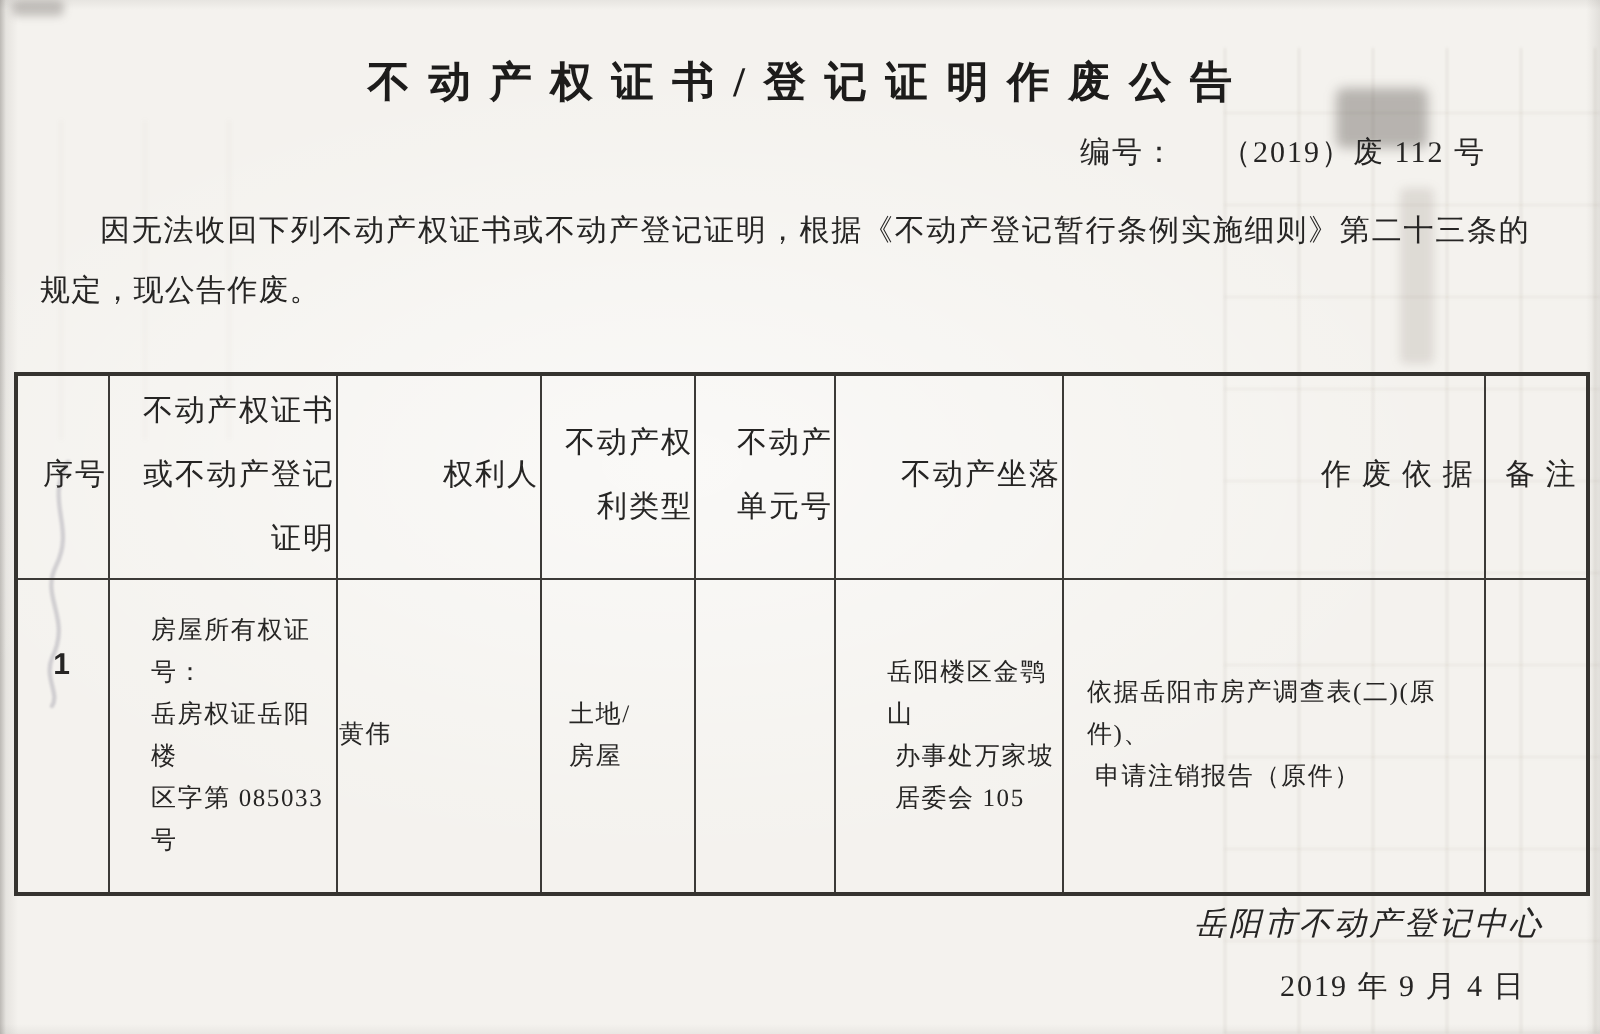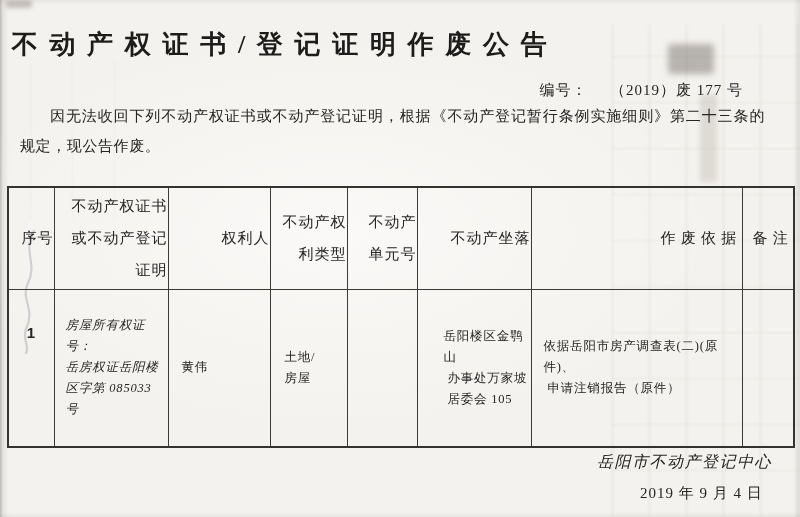--- a/index.html
+++ b/index.html
@@ -48,27 +48,27 @@
   .artifact-corner {
     left: 6px; top: 0px; width: 26px; height: 8px;
     background: rgba(80,74,68,0.30); border-radius: 3px;
     filter: blur(2px);
   }
   .artifact-hand { left: 8px; top: 225px; filter: blur(0.6px); opacity: 0.45; }
   
   .content { position: absolute; z-index: 1; }
   .doc-title {
     top: 27px; left: 0; right: 0;
-    margin: 0; text-align: left;
-    font-size: 26px; font-weight: bold;
+    margin: 0; text-align: center;
+    font-size: 21px; font-weight: bold;
     letter-spacing: 0.45em; text-indent: 0.45em;
     color: #1d1c1b;
   }
   .doc-number {
-    top: 81px; right: 57px;
+    top: 67px; right: 57px;
     font-size: 15px; display: flex; gap: 1.5em;
     letter-spacing: 1px;
   }
   .doc-body {
     top: 90px; left: 9px; right: 24px;
     margin: 11px;
     font-size: 15px; line-height: 30px;
     text-indent: 2em; text-align: justify;
     letter-spacing: 0.6px;
   }
@@ -93,22 +93,22 @@
   .doc-table td {
     font-size: 12.5px; line-height: 21px;
     vertical-align: middle; text-align: left;
     white-space: pre-wrap; letter-spacing: 0.8px;
   }
   td.cell-seq {
     vertical-align: top; text-align: center;
     padding-top: 32px; font-size: 15px; font-weight: bold;
     font-family: "Liberation Sans", sans-serif;
   }
-  td.cell-cert   { padding-left: 11px; padding-right: 2px; font-style: italic; }
-  td.cell-holder { padding-left: 13px; }
+  td.cell-cert   { padding-left: 21px; padding-right: 2px; }
+  td.cell-holder { padding-left: 1px; }
   td.cell-rtype  { padding-left: 14px; }
   td.cell-loc    { padding-left: 26px;  padding-right: 2px; }
   td.cell-basis  { padding-left: 12px; padding-right: 2px; }
   .issuer {
     top: 452px; left: 597px;
     font-size: 16px; letter-spacing: 1.5px; font-style: italic;
   }
   .doc-date {
     top: 484px; left: 640px;
     font-size: 15px; letter-spacing: 1px; text-align: center;
@@ -125,21 +125,21 @@
   <div class="artifact artifact-chars2"></div>
   <div class="artifact artifact-corner"></div>
   <svg class="artifact artifact-hand" width="44" height="130" viewBox="0 0 44 130">
     <path d="M26 6 C14 26, 30 38, 20 58 C12 74, 28 84, 18 104 C14 114, 22 122, 18 128" fill="none" stroke="rgba(100,98,120,0.55)" stroke-width="2.2" stroke-linecap="round"></path>
   </svg>
 
   <h1 class="content doc-title" style="position:absolute;">不动产权证书/登记证明作废公告</h1>
 
   <div class="content doc-number" style="position:absolute;">
     <span>编号：</span>
-    <span>（2019）废 177 号</span>
+    <span>（2019）废 112 号</span>
   </div>
 
   <p class="content doc-body" style="position:absolute;">因无法收回下列不动产权证书或不动产登记证明，根据《不动产登记暂行条例实施细则》第二十三条的规定，现公告作废。</p>
 
   <table class="content doc-table" style="position:absolute;">
     <colgroup>
       <col style="width:46px">
         <col style="width:114px">
         <col style="width:102px">
         <col style="width:77px">

